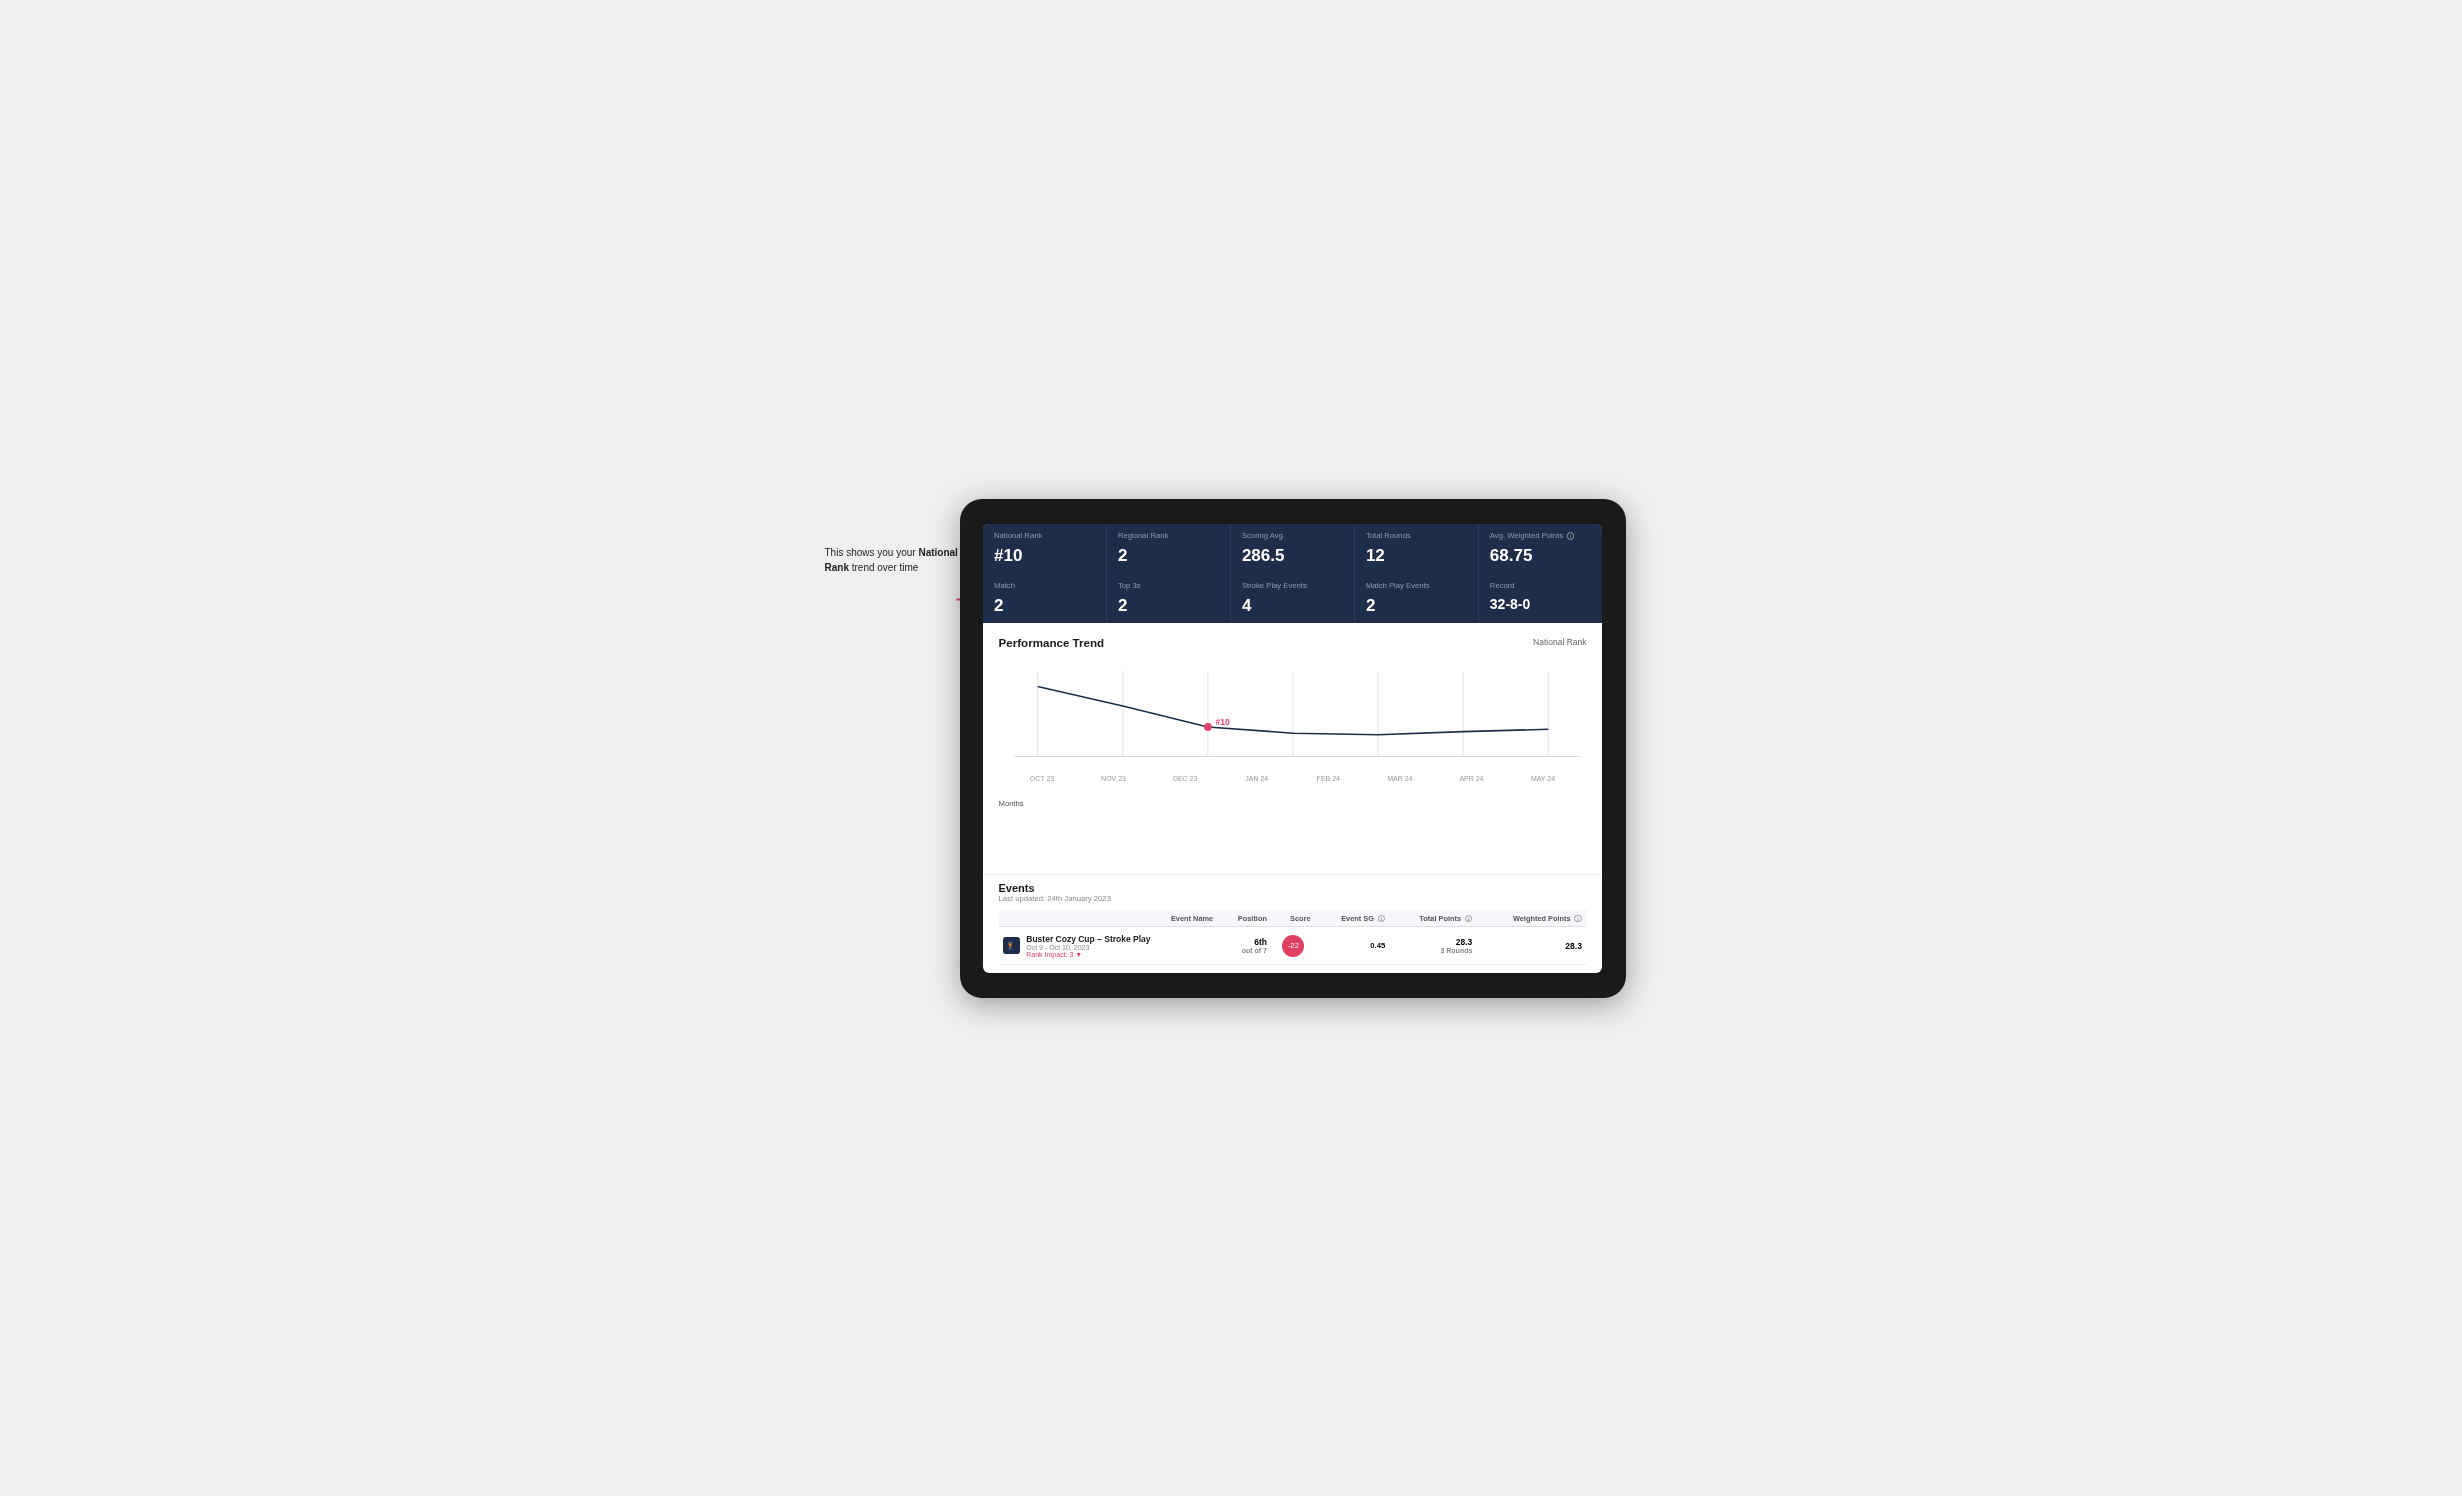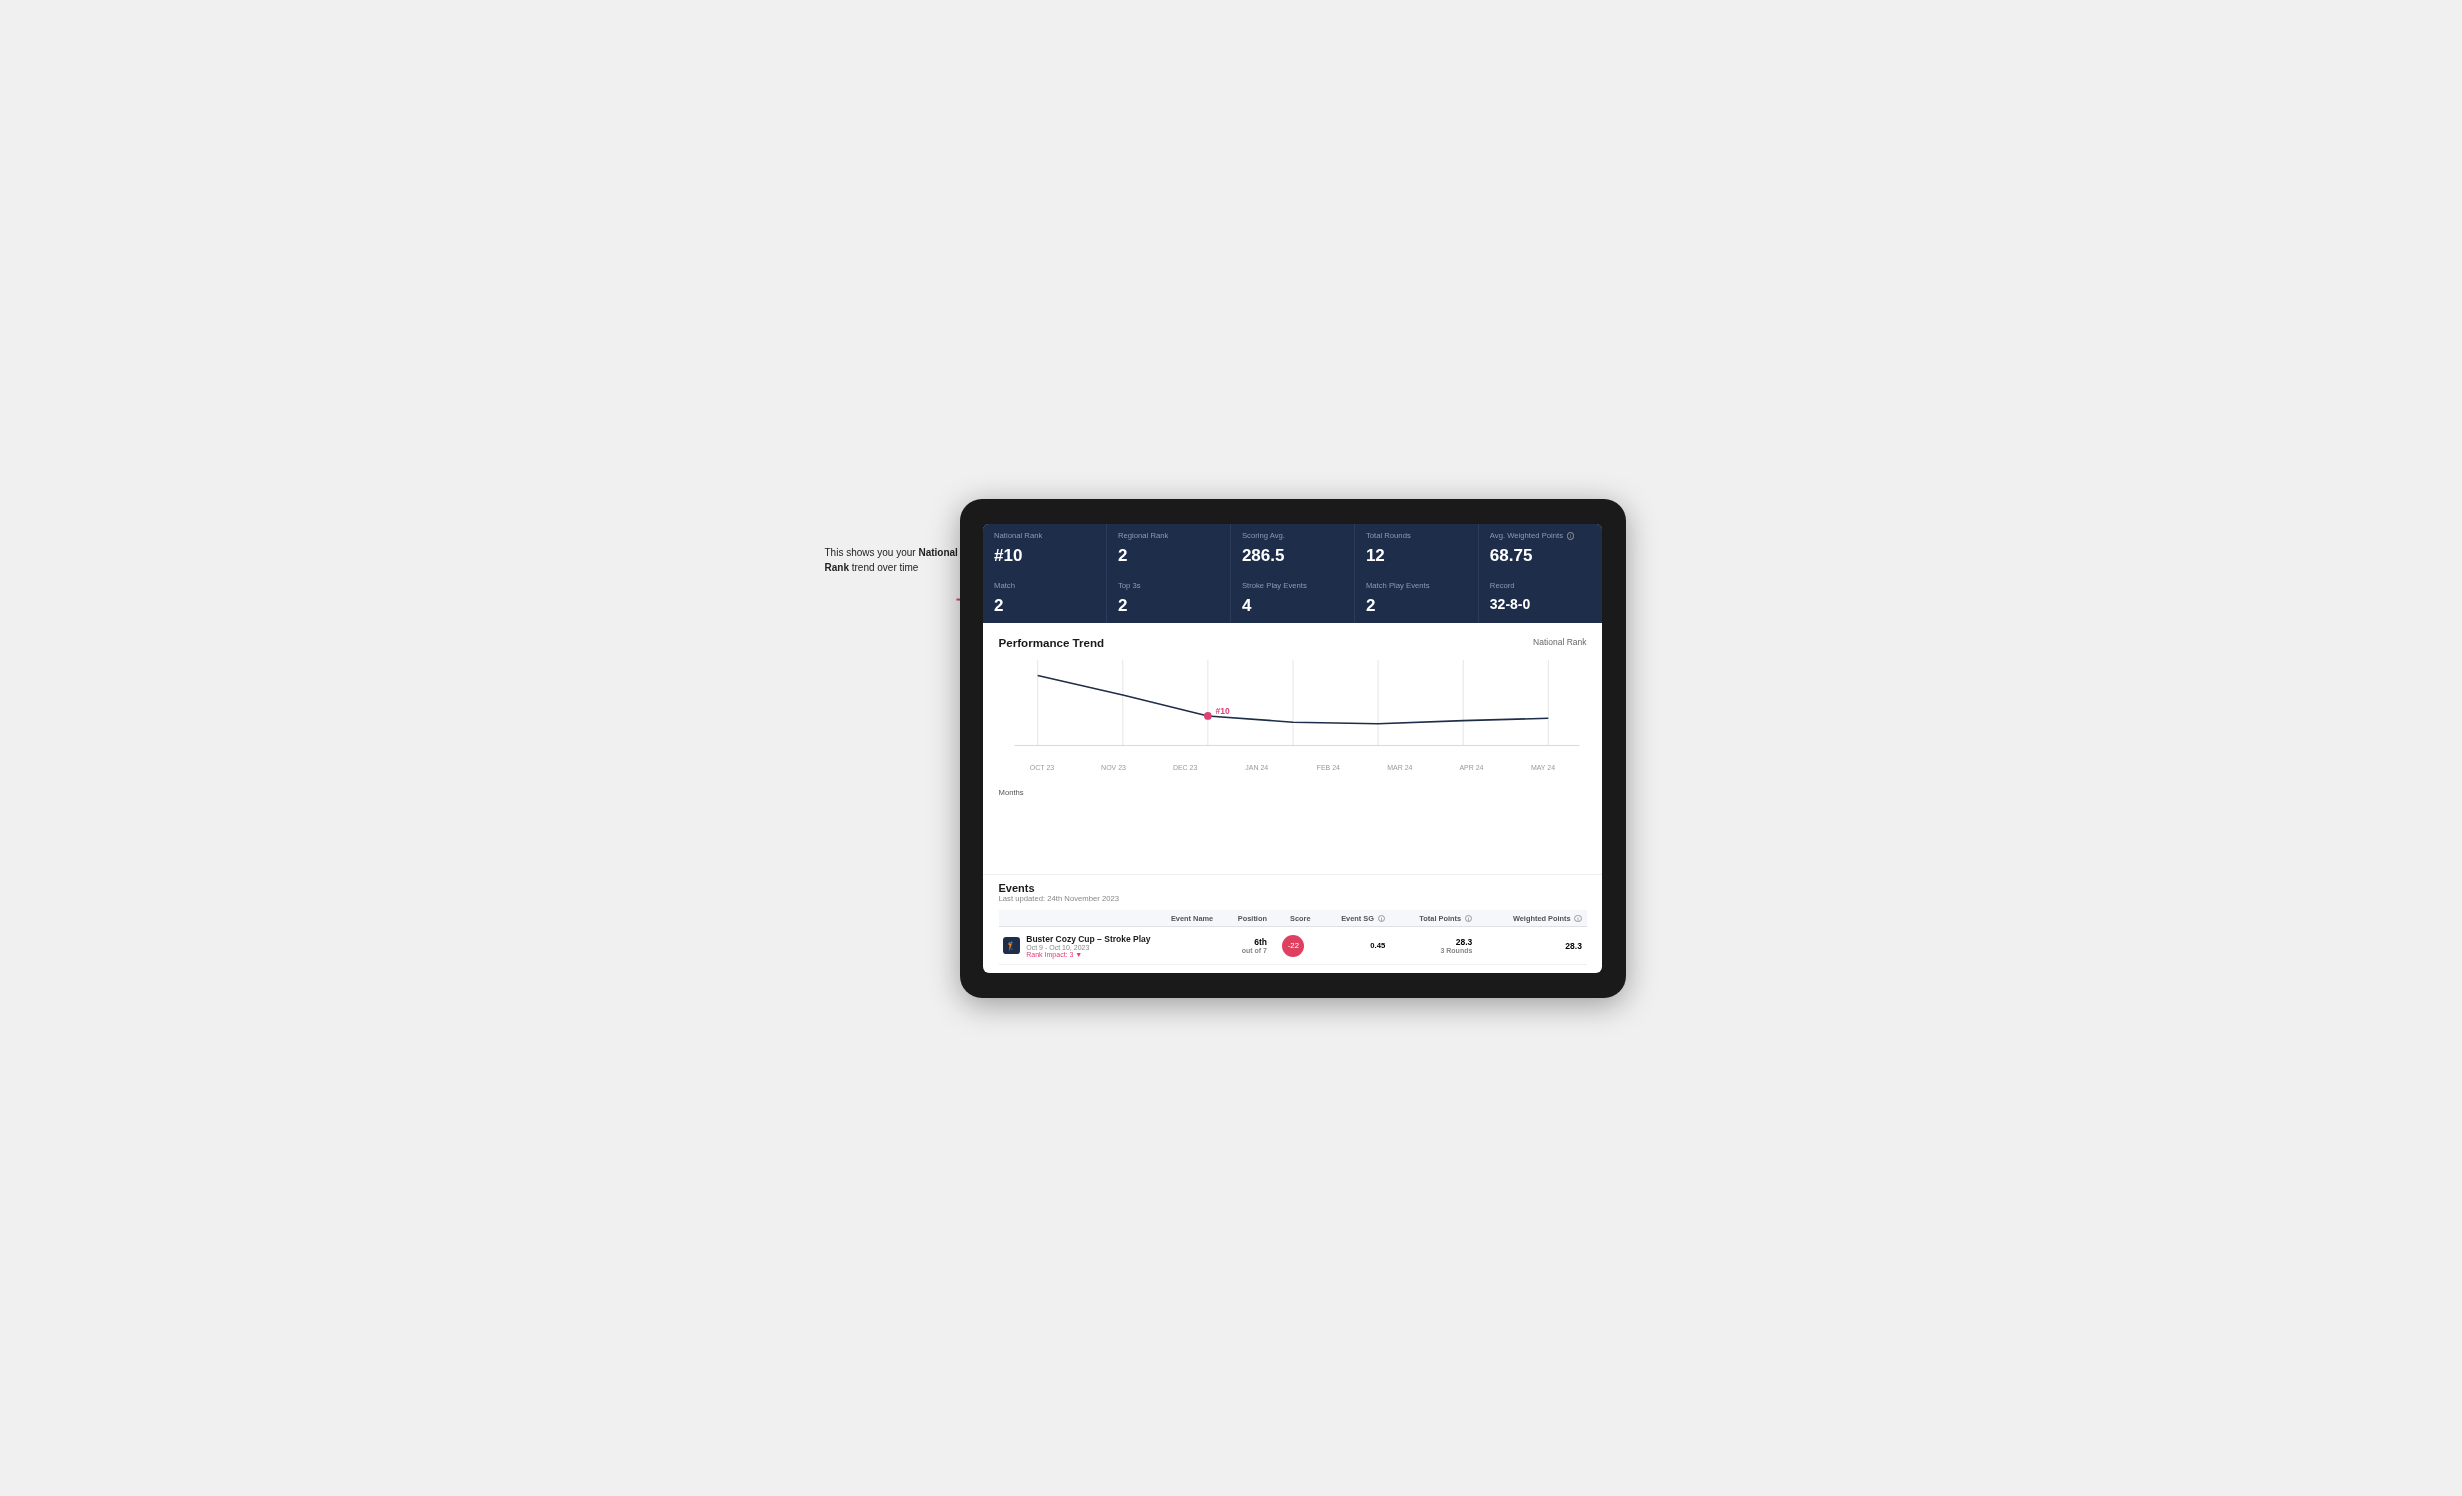--- a/index.html
+++ b/index.html
@@ -97,21 +97,21 @@
 
     
     .performance-section {
       padding: 12.4px 15.5px 6.2px;
       flex: 1;
     }
     .perf-header {
       display: flex;
       justify-content: space-between;
       align-items: center;
-      margin-bottom: 11px;
+      margin-bottom: 22px;
     }
     .perf-title {
       font-size: 11.6px;
       font-weight: 700;
       color: #1a1a1a;
     }
     .perf-label {
       font-size: 8.5px;
       color: #666;
     }
@@ -349,21 +349,21 @@
           <span class="x-label">FEB 24</span>
           <span class="x-label">MAR 24</span>
           <span class="x-label">APR 24</span>
           <span class="x-label">MAY 24</span>
         </div>
         <div class="chart-x-title">Months</div>
       </div>
 
       <div class="events-section">
         <div class="events-title">Events</div>
-        <div class="events-updated">Last updated: 24th November 2023</div>
+        <div class="events-updated">Last updated: 24th January 2023</div>
 
         <table class="events-table">
           <thead>
             <tr>
               <th>
                 <span>Event Name</span>
               </th>
               <th class="right">
                 <span>Position</span>
               </th>

